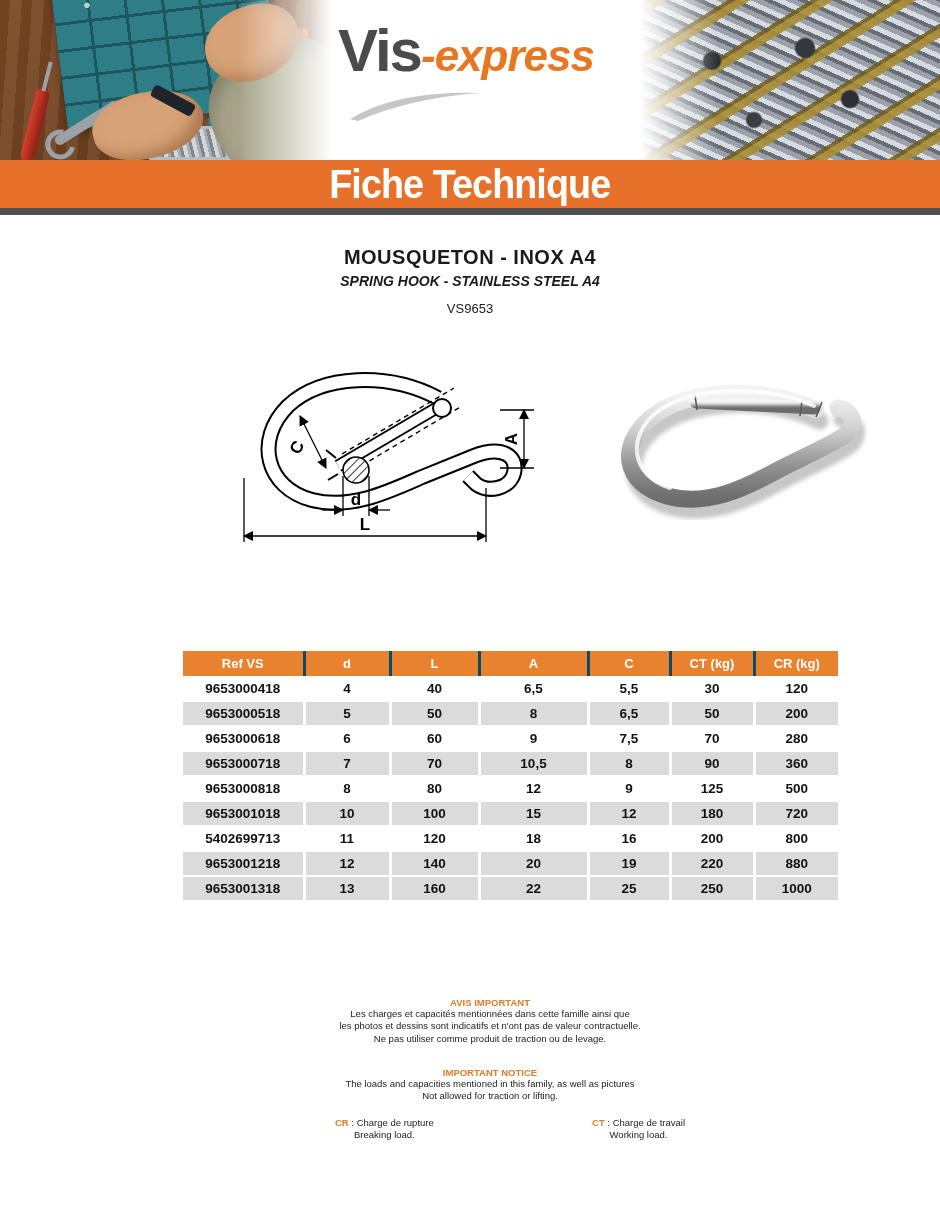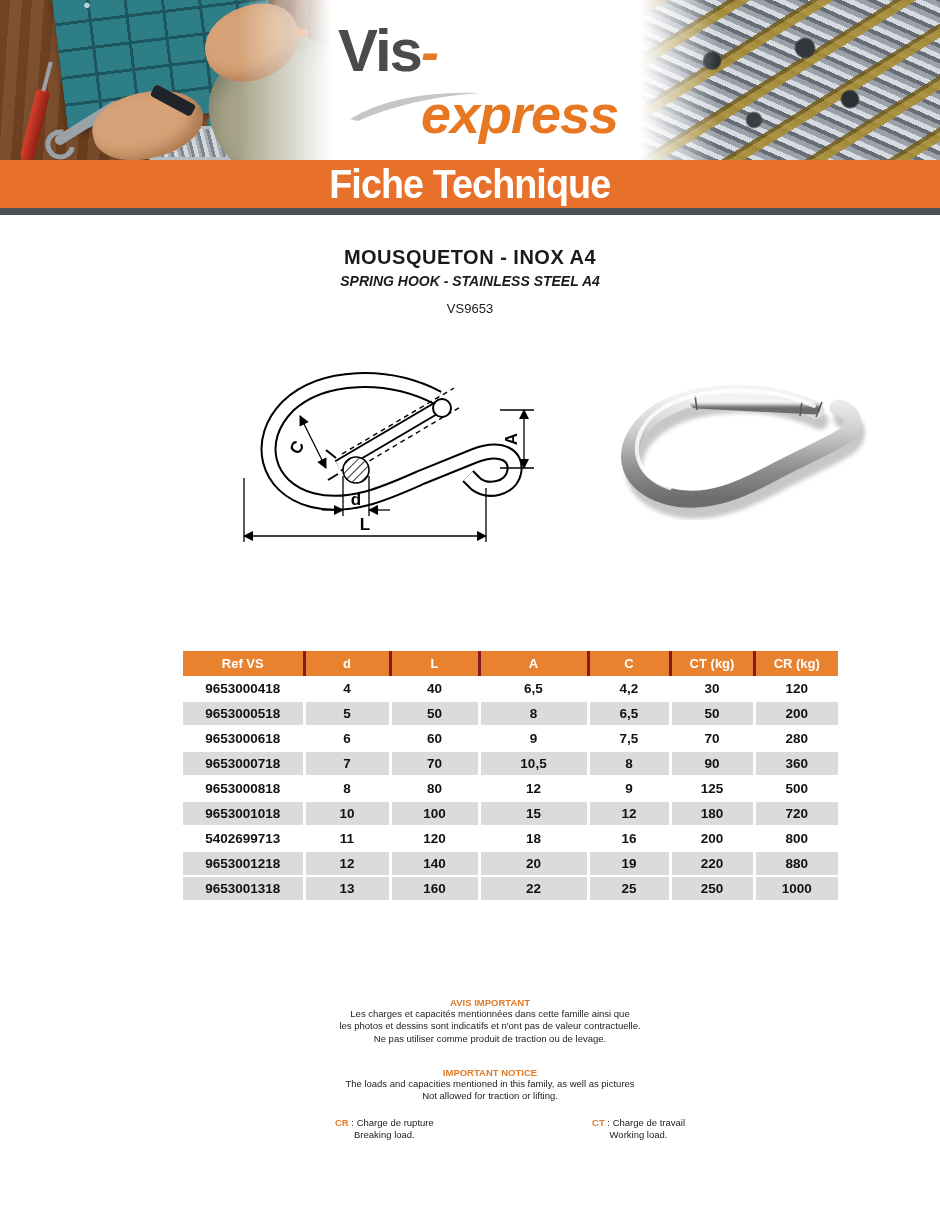--- a/index.html
+++ b/index.html
@@ -74,21 +74,21 @@
       repeating-linear-gradient(24deg, #666d75 0 4px, #d6dbe1 4px 9px, #9aa1a9 9px 14px),
       #b9bec6;
   }
   #photo-right::after { content:""; position:absolute; inset:0;
     background:linear-gradient(90deg, #ffffff 0%, rgba(255,255,255,0) 26%); }
 
   
   #logo { position:absolute; left:338px; top:16px; width:280px; height:130px; }
   #logo .line { display:flex; align-items:baseline; }
   .logo-vis { font-size:60px; font-weight:800; color:#4b4b4b; letter-spacing:-2px; }
-  .logo-express { font-size:54px; font-weight:700; font-style:italic; color:#e87722; letter-spacing:-1px; }
+  .logo-express { font-size:44px; font-weight:700; font-style:italic; color:#e87722; letter-spacing:-1px; }
   #swoosh { position:absolute; left:10px; top:72px; }
 
   
   #banner { position:absolute; left:0; top:160px; width:940px; height:48px;
     background:#e7712b; display:flex; align-items:center; justify-content:center; }
   #banner .banner-text { color:#ffffff; font-size:41px; font-weight:800;
     transform:scaleX(.92); letter-spacing:-1px; }
   #dark-bar { position:absolute; left:0; top:208px; width:940px; height:7px; background:#4b5054; }
 
   
@@ -99,21 +99,21 @@
 
   
   #tech-drawing { position:absolute; left:238px; top:358px; }
   #product-photo { position:absolute; left:592px; top:372px; }
   .dim-label { font:bold 17px "Liberation Sans", sans-serif; fill:#000; }
 
   
   #spec-table { position:absolute; left:183px; top:651px; width:655px;
     border-collapse:collapse; table-layout:fixed; }
   #spec-table th { background:#e8822e; color:#ffffff; font-size:13px; font-weight:700;
-    height:25px; border-right:3px solid #7f1d1d; text-align:center; vertical-align:middle; }
+    height:25px; border-right:3px solid #0c4a6e; text-align:center; vertical-align:middle; }
   #spec-table th:last-child { border-right:none; }
   #spec-table td { font-size:13.5px; font-weight:700; color:#111111; height:25px;
     text-align:center; vertical-align:middle;
     border-right:3px solid #ffffff; border-bottom:2px solid #ffffff; }
   #spec-table td:last-child { border-right:none; }
   #spec-table tr.shaded td { background:#dbdbdb; }
   .col-ref{width:121px}.col-d{width:86px}.col-l{width:89px}.col-a{width:109px}
   .col-c{width:82px}.col-ct{width:84px}.col-cr{width:84px}
 
   
@@ -276,21 +276,21 @@
           <th>CT (kg)</th>
           <th>CR (kg)</th>
         </tr>
     </thead>
     <tbody>
         <tr>
           <td>9653000418</td>
           <td>4</td>
           <td>40</td>
           <td>6,5</td>
-          <td>4,2</td>
+          <td>5,5</td>
           <td>30</td>
           <td>120</td>
         </tr>
         <tr class="shaded">
           <td>9653000518</td>
           <td>5</td>
           <td>50</td>
           <td>8</td>
           <td>6,5</td>
           <td>50</td>

